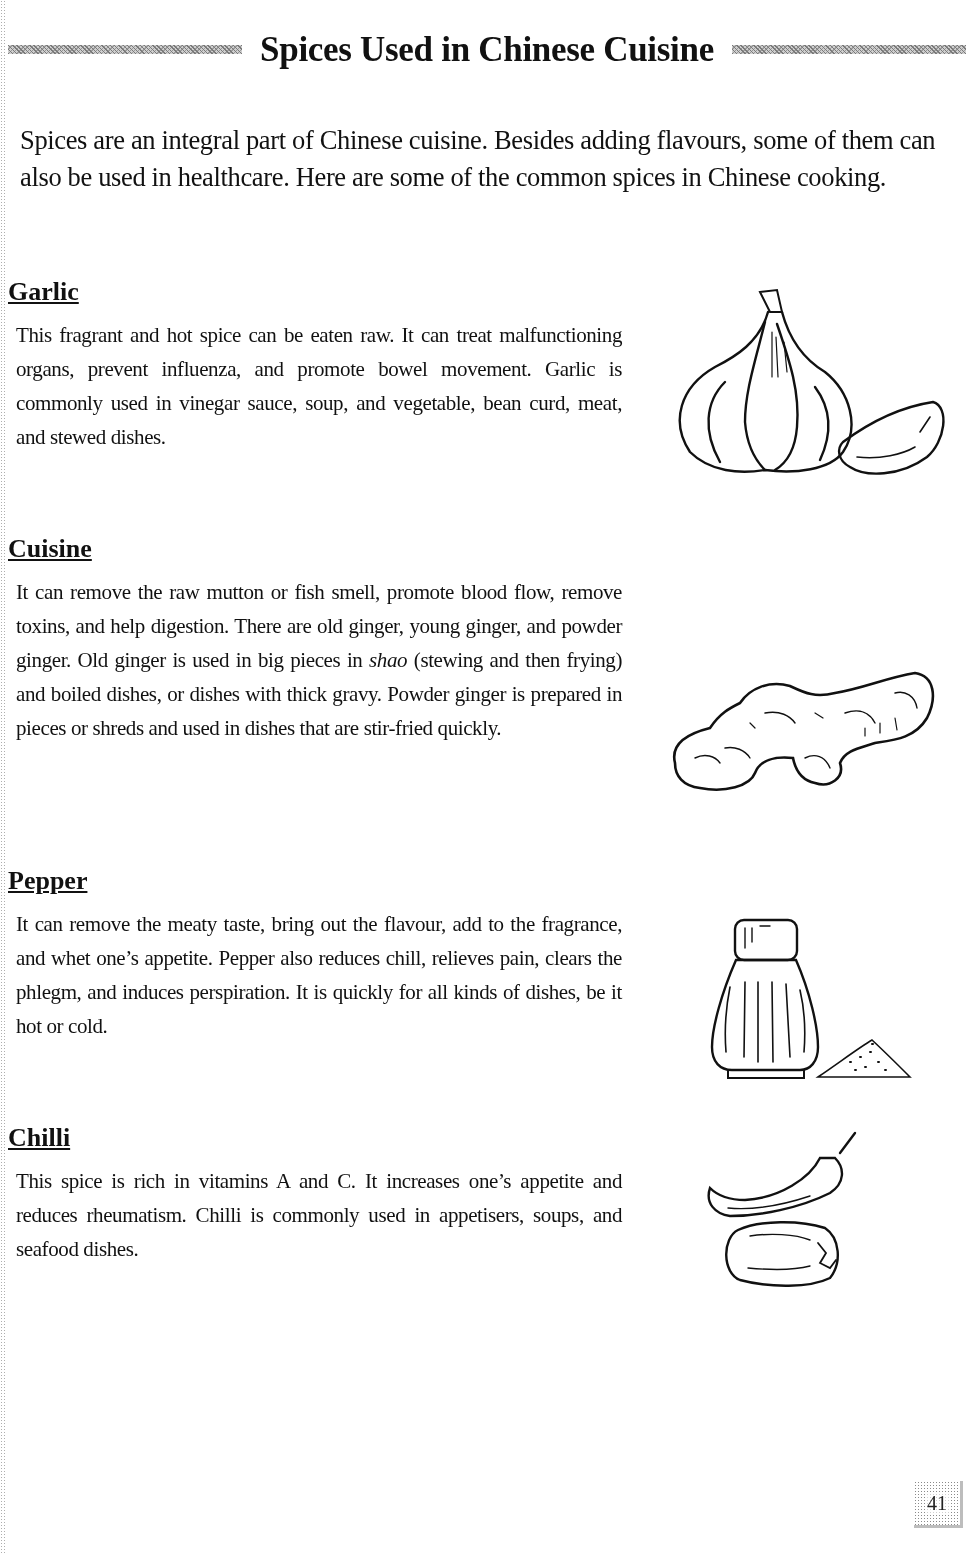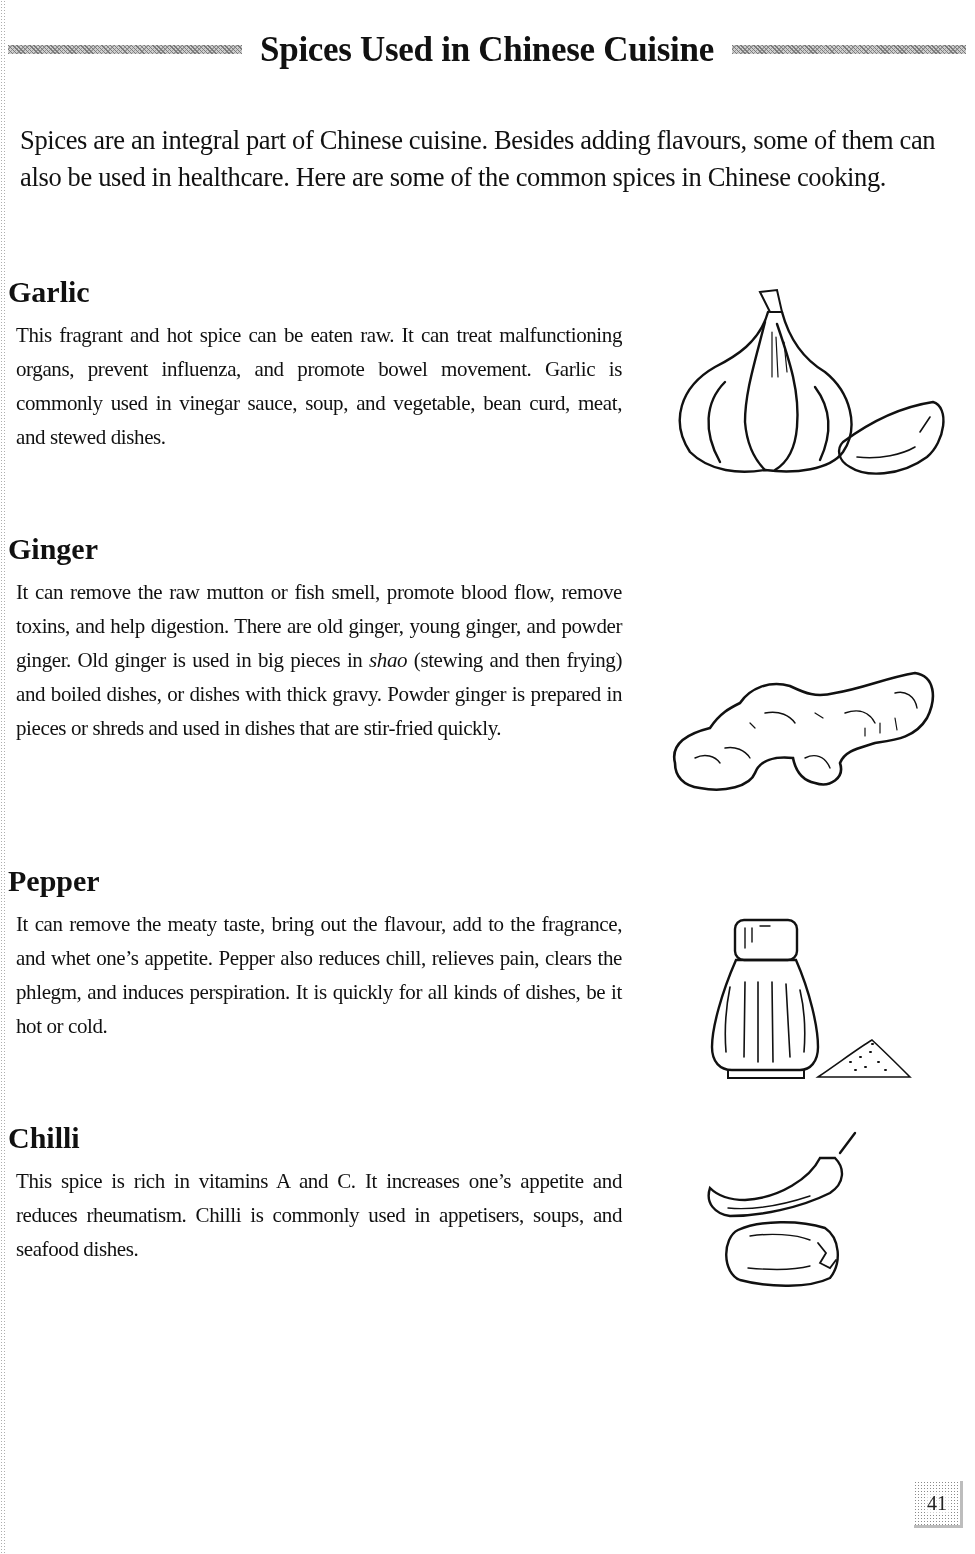--- a/index.html
+++ b/index.html
@@ -27,21 +27,21 @@
     font-weight: bold; font-size: 35px; padding: 0 6px; white-space: nowrap;
     letter-spacing: -0.3px; line-height: 1;
   }
   .intro {
     position: absolute; left: 8px; top: 110px; width: 958px;
     font-size: 26.5px; line-height: 37px; margin: 12px;
     letter-spacing: -0.35px;
   }
   .section { position: absolute; left: 8px; width: 622px; }
   .section h2 {
-    margin: 0; font-size: 30px; font-weight: bold; line-height: 37px;
+    margin: 0; font-size: 26px; font-weight: bold; line-height: 37px; text-decoration: underline;
   }
   .section p {
     margin: 8px; font-size: 21px; line-height: 34px; text-align: justify;
     letter-spacing: -0.4px;
   }
   .illus { position: absolute; }
   .illus svg { display: block; }
   .page-number-box {
     position: absolute; left: 914px; top: 1481px; width: 46px; height: 44px;
     background-image: radial-gradient(#8a8a8a 0.7px, transparent 0.9px);
@@ -81,21 +81,21 @@
     <path d="M60 100 C 40 120 38 150 55 180"></path>
     <path d="M150 105 C 165 125 168 150 155 178"></path>
     <path d="M107 50 L107 95 M111 55 L113 95 M119 60 L122 90" stroke-width="1.2"></path>
     <path d="M178 160 C 205 140 235 125 268 120 C 285 125 280 160 262 175 C 235 195 200 195 185 185 C 172 178 172 166 178 160 Z"></path>
     <path d="M192 175 C 215 178 238 172 250 165" stroke-width="1.6"></path>
     <path d="M255 150 L265 135" stroke-width="1.6"></path>
   </svg>
 </div>
 
 <div class="section" style="top:530px;">
-  <h2>Ginger</h2>
+  <h2>Cuisine</h2>
   <p><span>It can remove the raw mutton or fish smell, promote blood flow, remove toxins, and help digestion.  There are old ginger, young ginger, and powder ginger. Old ginger is used in big pieces in </span><em>shao</em><span> (stewing and then frying) and boiled dishes, or dishes with thick gravy.  Powder ginger is prepared in pieces or shreds and used in dishes that are stir-fried quickly.</span></p>
 </div>
 <div class="illus" style="left:665px; top:668px;">
   <svg width="275" height="128" viewBox="0 0 275 128" fill="none" stroke="#111" stroke-width="2.6" stroke-linecap="round">
     <path d="M10 95 C 5 75 25 65 45 60 C 55 45 65 40 75 35 C 85 20 105 12 125 18 C 140 25 150 30 170 25 C 200 20 220 10 250 5 C 270 8 272 30 262 50 C 250 70 230 72 210 75 C 195 80 180 82 175 95 C 180 110 165 120 150 115 C 135 112 130 100 128 90 C 110 88 95 92 90 105 C 85 118 60 125 35 120 C 18 118 10 108 10 95 Z"></path>
     <path d="M30 90 C 40 85 50 88 55 95 M60 80 C 70 78 80 82 85 90 M140 90 C 150 85 160 88 165 100 M100 45 C 115 42 125 48 130 55 M180 45 C 195 40 205 45 210 55 M230 25 C 240 22 250 28 252 40" stroke-width="1.4"></path>
     <path d="M85 55 L90 60 M150 45 L158 50 M200 60 L200 68 M215 55 L215 65 M230 50 L232 62" stroke-width="1.2"></path>
   </svg>
 </div>
 

